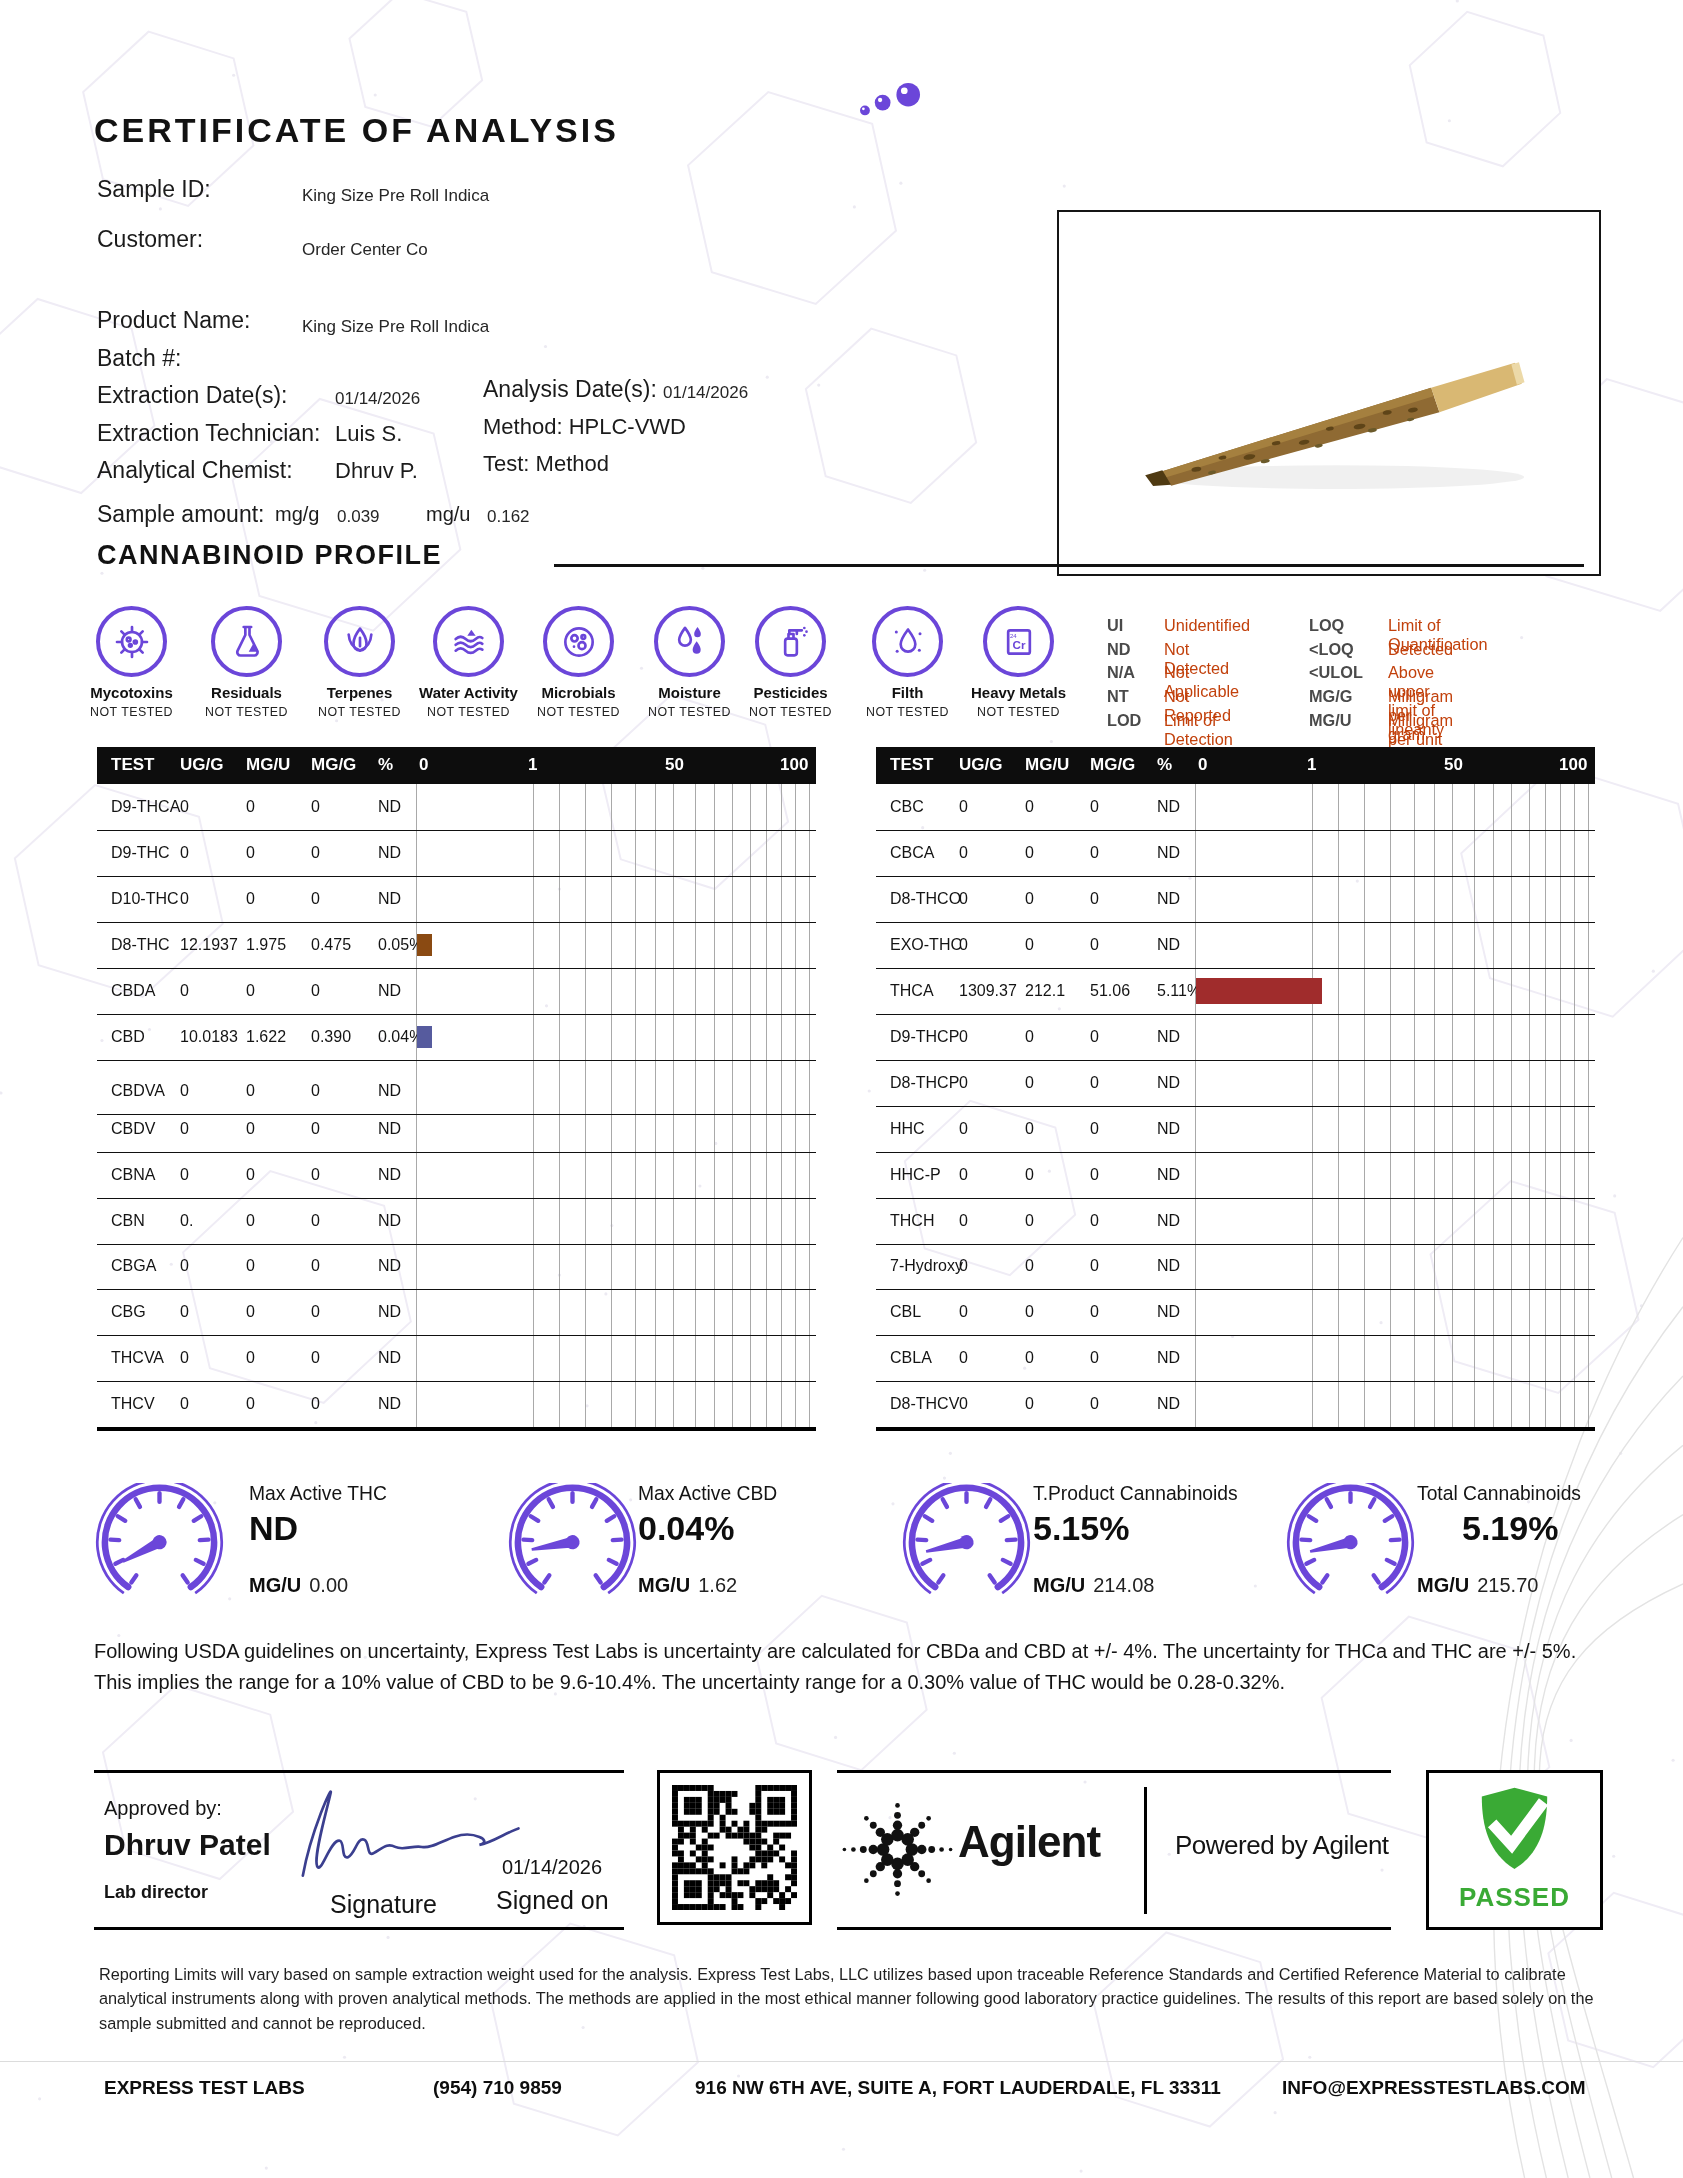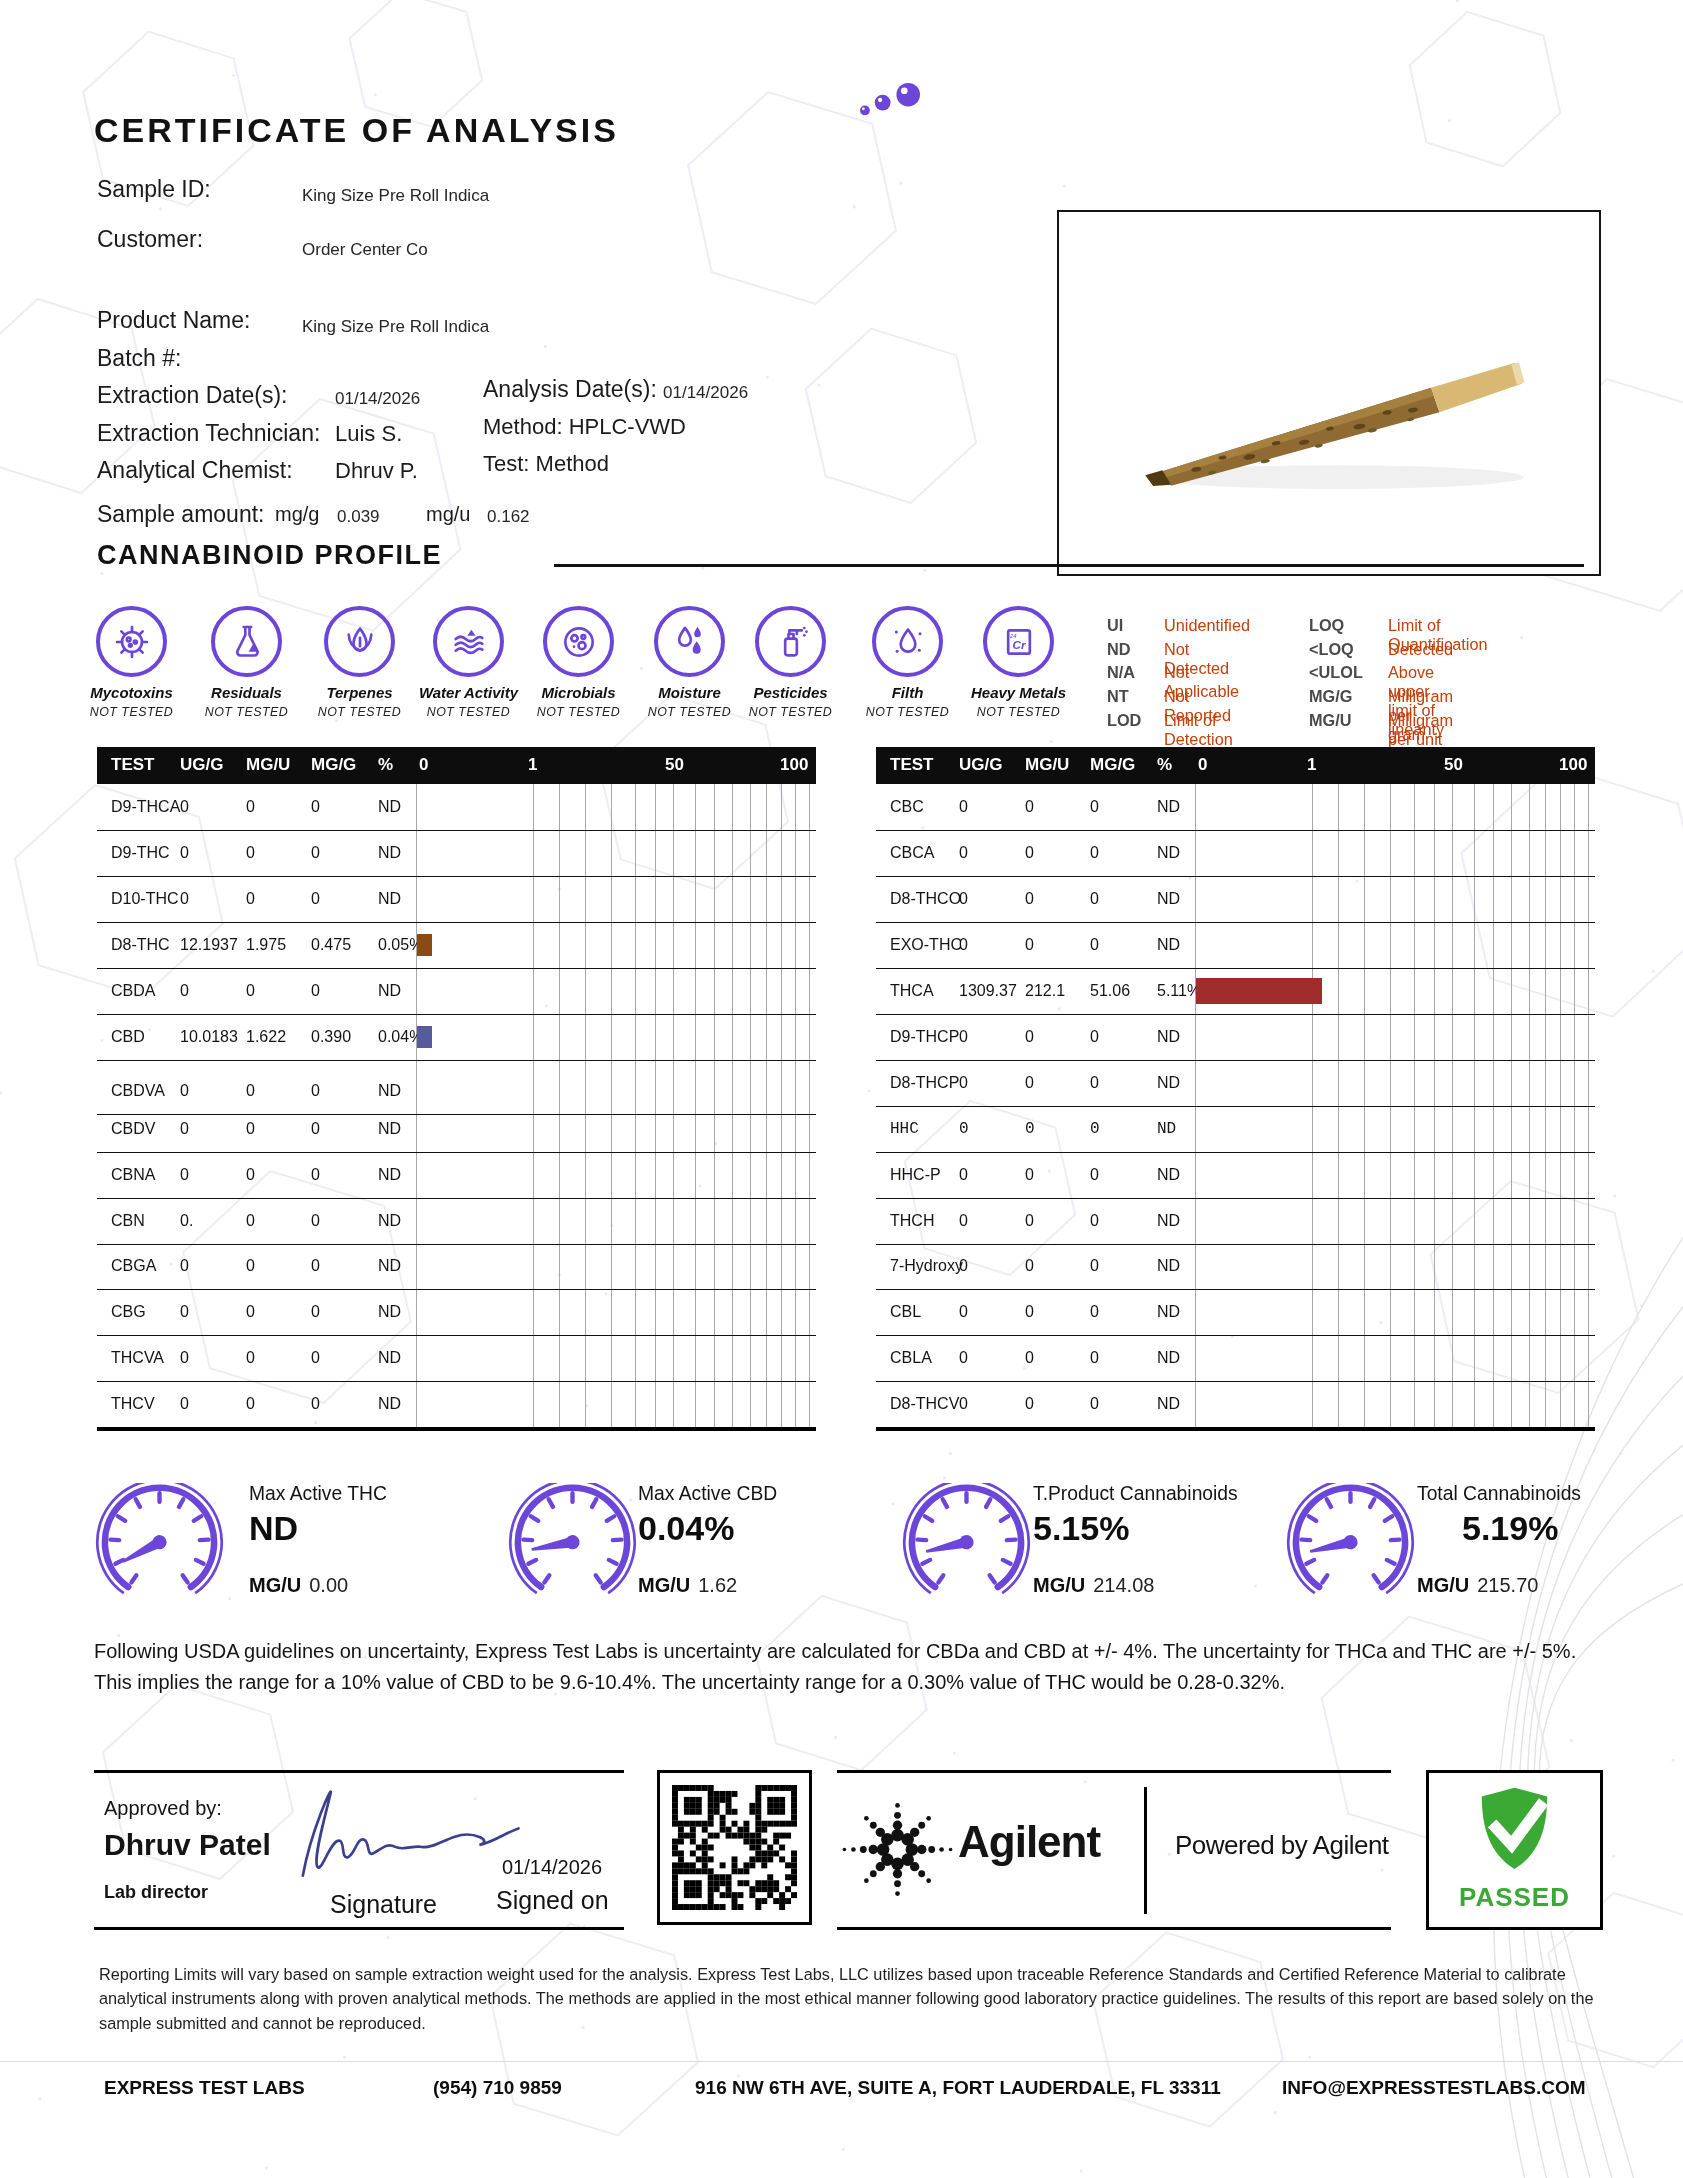--- a/index.html
+++ b/index.html
@@ -14,21 +14,21 @@
   .logo-mid{font-weight:300;color:#8378cd;}
   
   .lbl-lg{font-size:23px;color:#1b1b1b;}
   .val-sm{font-size:17px;color:#262626;}
   .val-lg{font-size:22px;color:#1b1b1b;}
   .photo-box{border:2px solid #151515;background:#fff;}
   
   .section-title{font-size:27px;font-weight:800;letter-spacing:1.5px;color:#121212;}
   .rule{background:#121212;}
   
-  .panel{position:absolute;width:119px;text-align:center;font-style:italic;}
+  .panel{position:absolute;width:119px;text-align:center;}
   .panel-circle{width:63px;height:63px;border:4px solid #6b46d9;border-radius:50%;
     margin:0 auto;display:flex;align-items:center;justify-content:center;color:#6b46d9;}
   .panel-label{font-size:15px;font-weight:700;color:#111;margin-top:7px;}
   .panel-status{font-size:12.4px;color:#222;letter-spacing:0.5px;margin-top:4px;}
   
   .leg-code{font-weight:700;color:#4a4a4a;font-size:16.3px;}
   .leg-meaning{color:#c2410c;font-size:16.3px;}
   
   .rtable{position:absolute;width:719px;}
   .thead{position:absolute;left:0;top:0;width:719px;height:37px;background:#0d0d0d;}
@@ -589,21 +589,21 @@
         <span class="tcell" style="left: 214px;">0</span>
         <span class="tcell" style="left: 281px;">ND</span>
       </div>
       <div class="trow" style="top: 313px; height: 46px;">
         <span class="tcell" style="left: 14px;">D8-THCP</span>
         <span class="tcell" style="left: 83px;">0</span>
         <span class="tcell" style="left: 149px;">0</span>
         <span class="tcell" style="left: 214px;">0</span>
         <span class="tcell" style="left: 281px;">ND</span>
       </div>
-      <div class="trow" style="top: 359px; height: 46px; font-family: Liberation Mono, monospace;">
+      <div class="trow" style="top: 359px; height: 46px;">
         <span class="tcell" style="left: 14px;">HHC</span>
         <span class="tcell" style="left: 83px;">0</span>
         <span class="tcell" style="left: 149px;">0</span>
         <span class="tcell" style="left: 214px;">0</span>
         <span class="tcell" style="left: 281px;">ND</span>
       </div>
       <div class="trow" style="top: 405px; height: 46px;">
         <span class="tcell" style="left: 14px;">HHC-P</span>
         <span class="tcell" style="left: 83px;">0</span>
         <span class="tcell" style="left: 149px;">0</span>

